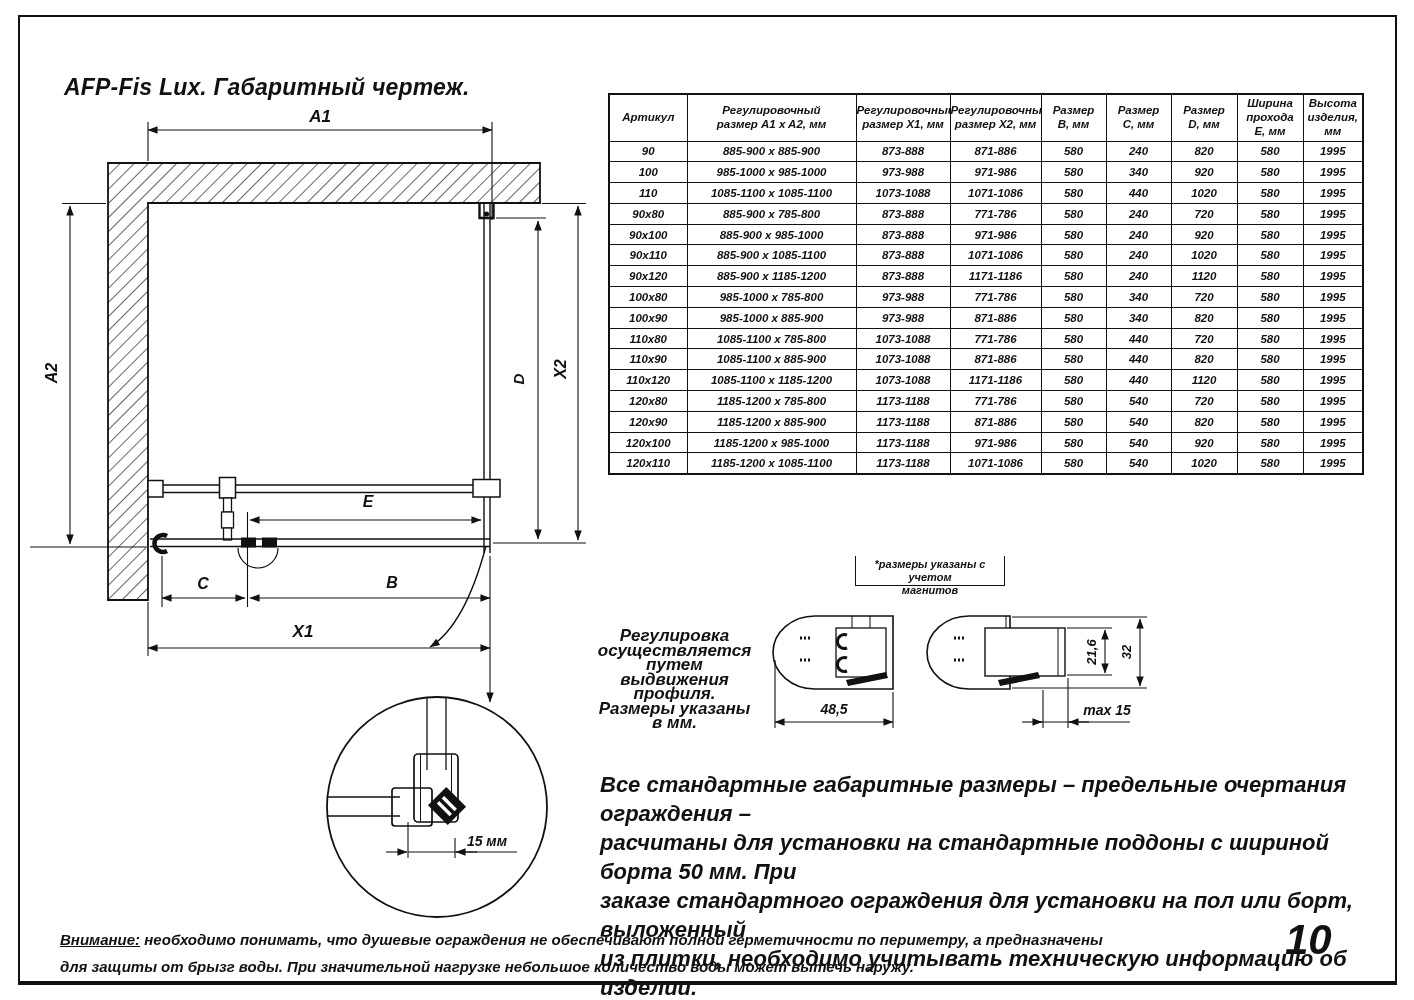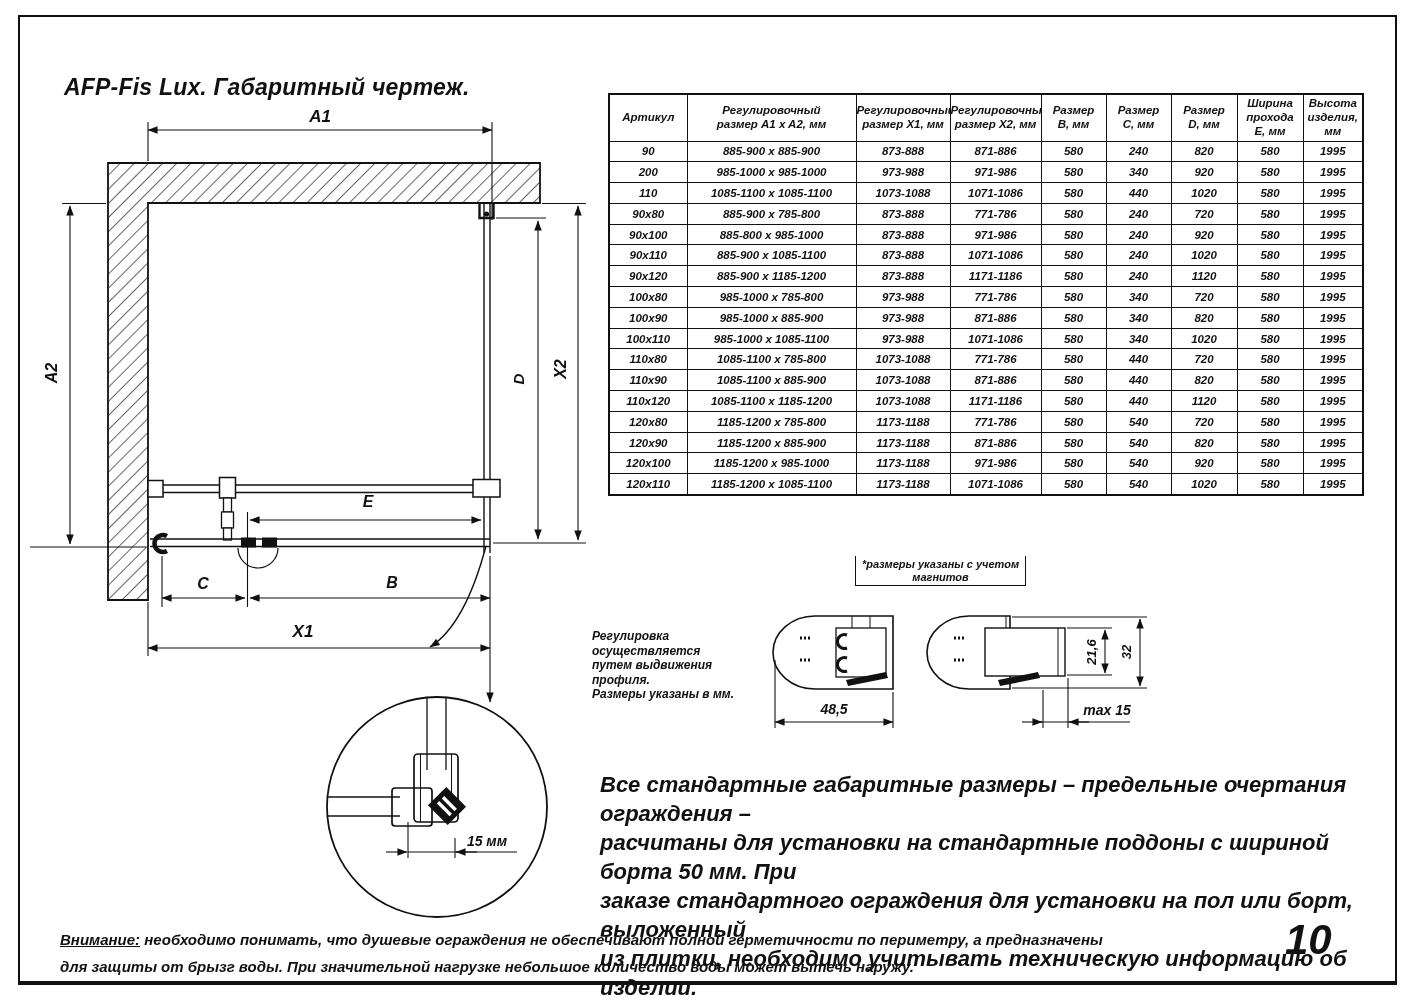--- a/index.html
+++ b/index.html
@@ -17,27 +17,27 @@
     vertical-align:middle; font-style:italic; overflow:hidden; }
   .dim-table { border:2.5px solid #111; }
   .dim-table th { height:47px; font-size:11.5px; font-weight:bold; line-height:1.18;
     white-space:pre-line; padding:1px 0; }
   .dim-table td { height:20.8px; font-size:11.5px; font-weight:bold; padding:0; }
   .dim-table col:nth-child(1){width:78px;} .dim-table col:nth-child(2){width:169px;}
   .dim-table col:nth-child(3){width:94px;} .dim-table col:nth-child(4){width:91px;}
   .dim-table col:nth-child(5){width:65px;} .dim-table col:nth-child(6){width:65px;}
   .dim-table col:nth-child(7){width:66px;} .dim-table col:nth-child(8){width:66px;}
   .dim-table col:nth-child(9){width:60px;}
-  .footnote { position:absolute; left:855px; top:556px; width:171px; height:30px;
+  .footnote { position:absolute; left:855px; top:556px; width:150px; height:30px;
     border:1.5px solid #111; border-top:none; font-size:11px; font-weight:bold;
     font-style:italic; text-align:center; white-space:pre-line; line-height:13px;
     padding-top:2px; }
   
   .profile-note { position:absolute; left:592px; top:629px; width:165px;
-    font-size:12px; font-weight:bold; font-style:italic; text-align:left;
+    font-size:17px; font-weight:bold; font-style:italic; text-align:center;
     line-height:14.5px; white-space:pre-line; }
   .paragraph { position:absolute; left:600px; top:770px; width:770px;
     font-size:22px; font-weight:bold; font-style:italic; line-height:29px;
     white-space:pre-line; }
   .warning { position:absolute; left:60px; top:926px; width:1050px;
     font-size:15px; font-weight:bold; font-style:italic; line-height:27px; }
   .warning .wlabel { text-decoration:underline;margin-top:42px; }
   .pageno { position:absolute; left:1285px; top:916px; width:95px; text-align:left;
     font-size:42px; font-weight:bold; font-style:italic; }
   svg text { font-family:"Liberation Sans", sans-serif; font-style:italic;
@@ -212,21 +212,21 @@
         <td>873-888</td>
         <td>871-886</td>
         <td>580</td>
         <td>240</td>
         <td>820</td>
         <td>580</td>
         <td>1995</td>
       </tr>
 
       <tr>
-        <td>200</td>
+        <td>100</td>
         <td>985-1000 x 985-1000</td>
         <td>973-988</td>
         <td>971-986</td>
         <td>580</td>
         <td>340</td>
         <td>920</td>
         <td>580</td>
         <td>1995</td>
       </tr>
 
@@ -250,21 +250,21 @@
         <td>771-786</td>
         <td>580</td>
         <td>240</td>
         <td>720</td>
         <td>580</td>
         <td>1995</td>
       </tr>
 
       <tr>
         <td>90x100</td>
-        <td>885-800 x 985-1000</td>
+        <td>885-900 x 985-1000</td>
         <td>873-888</td>
         <td>971-986</td>
         <td>580</td>
         <td>240</td>
         <td>920</td>
         <td>580</td>
         <td>1995</td>
       </tr>
 
       <tr>
@@ -308,31 +308,20 @@
         <td>985-1000 x 885-900</td>
         <td>973-988</td>
         <td>871-886</td>
         <td>580</td>
         <td>340</td>
         <td>820</td>
         <td>580</td>
         <td>1995</td>
       </tr>
 
-      <tr>
-        <td>100x110</td>
-        <td>985-1000 x 1085-1100</td>
-        <td>973-988</td>
-        <td>1071-1086</td>
-        <td>580</td>
-        <td>340</td>
-        <td>1020</td>
-        <td>580</td>
-        <td>1995</td>
-      </tr>
 
 
       <tr>
         <td>110x80</td>
         <td>1085-1100 x 785-800</td>
         <td>1073-1088</td>
         <td>771-786</td>
         <td>580</td>
         <td>440</td>
         <td>720</td>

